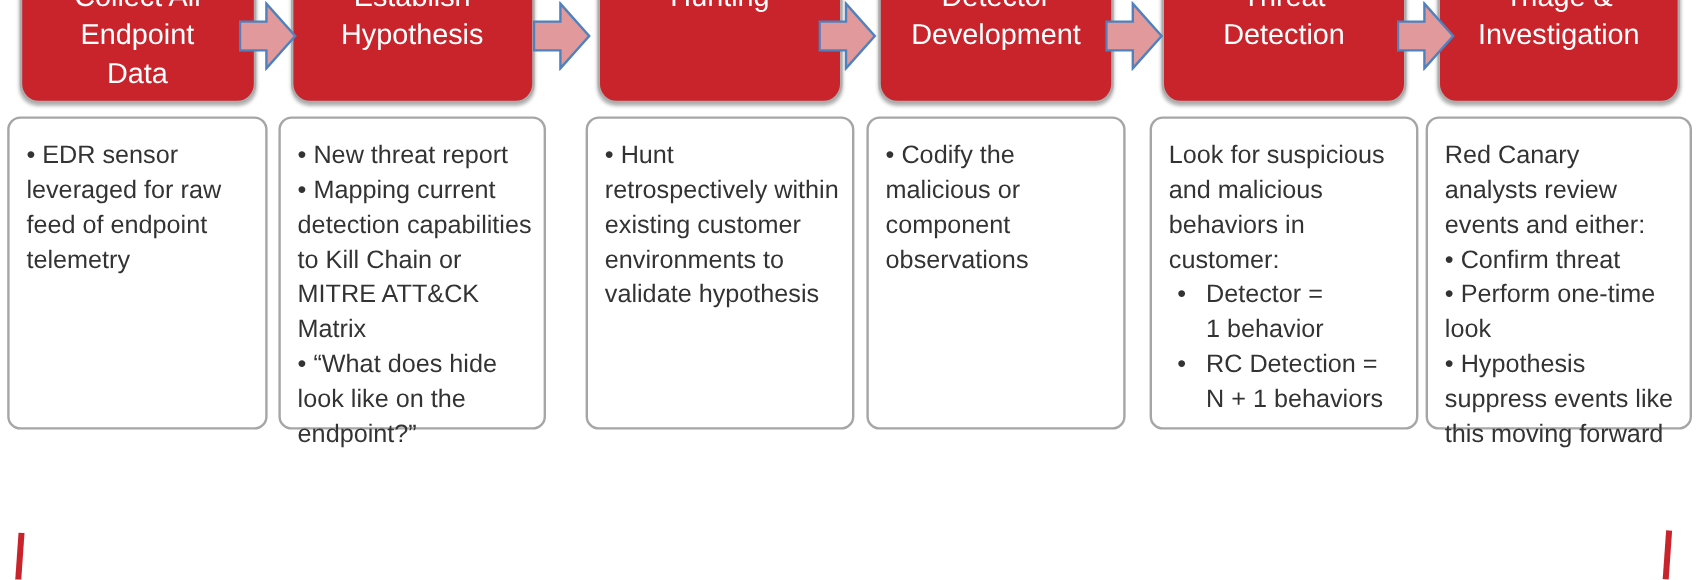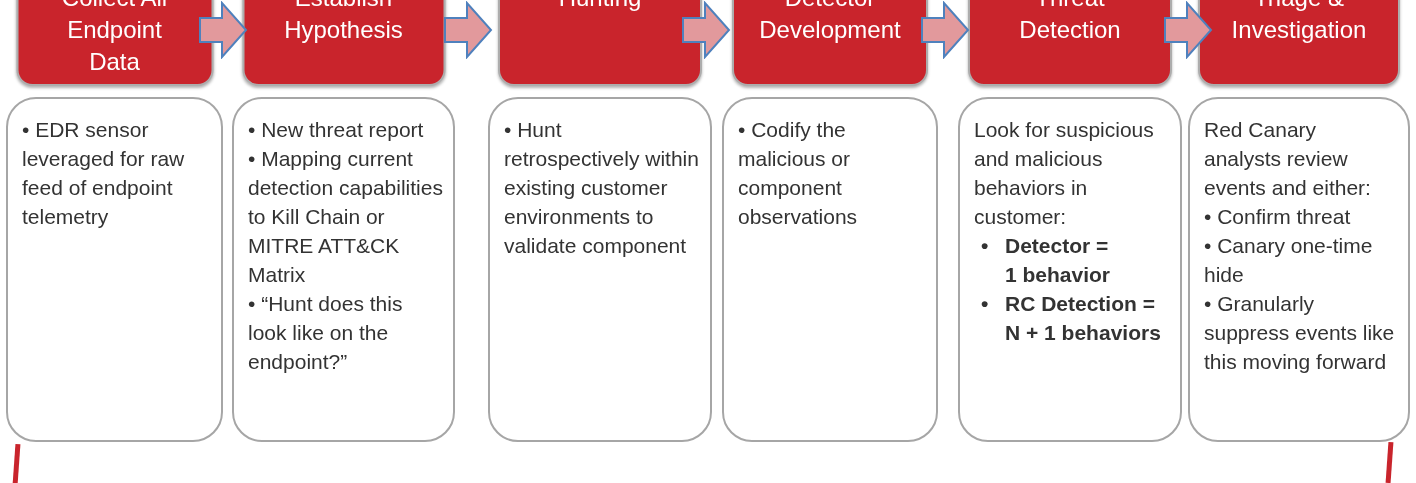--- a/index.html
+++ b/index.html
@@ -47,36 +47,35 @@
     display: block;
     white-space: pre-line;
   }
 
   
   .bod {
     position: absolute;
     top: 97px;
     left: 0;
     width: 100%;
-    height: 345px;
+    height: 261px;
     box-sizing: border-box;
     background: #ffffff;
     border: 2px solid var(--box-border, #a6a6a6);
-    border-radius: 30px;
+    border-radius: 11px;
     padding: 16px 10px 10px 14px;
     font-size: 21px;
     line-height: 29px;
     color: var(--body-text, #333333);
   }
   .seg { white-space: pre-line; }
   .seg.bullet::before { content: "\2022  "; }
   .seg.ibullet {
     position: relative;
     padding-left: 31px;
-    font-weight: bold;
   }
   .seg.ibullet::before {
     content: "\2022";
     position: absolute;
     left: 7px;
   }
 
   
   .arrow {
     position: absolute;
@@ -123,30 +122,30 @@
   </div>
 
   <div class="stage c2">
     <div class="hdr">
       <span class="title">Establish
 Hypothesis</span>
     </div>
     <div class="bod">
       <div class="seg bullet">New threat report</div>
       <div class="seg bullet">Mapping current detection capabilities to Kill Chain or MITRE ATT&amp;CK Matrix</div>
-      <div class="seg bullet">“Hunt does this look like on the endpoint?”</div>
+      <div class="seg bullet">“What does hide look like on the endpoint?”</div>
     </div>
   </div>
 
   <div class="stage c3">
     <div class="hdr">
       <span class="title">Hunting</span>
     </div>
     <div class="bod">
-      <div class="seg bullet">Hunt retrospectively within existing customer environments to validate component</div>
+      <div class="seg bullet">Hunt retrospectively within existing customer environments to validate hypothesis</div>
     </div>
   </div>
 
   <div class="stage c4">
     <div class="hdr">
       <span class="title">Detector
 Development</span>
     </div>
     <div class="bod">
       <div class="seg bullet">Codify the malicious or component observations</div>
@@ -168,22 +167,22 @@
   </div>
 
   <div class="stage c6">
     <div class="hdr">
       <span class="title">Triage &amp;
 Investigation</span>
     </div>
     <div class="bod">
       <div class="seg">Red Canary analysts review events and either:</div>
       <div class="seg bullet">Confirm threat</div>
-      <div class="seg bullet">Canary one-time hide</div>
-      <div class="seg bullet">Granularly suppress events like this moving forward</div>
+      <div class="seg bullet">Perform one-time look</div>
+      <div class="seg bullet">Hypothesis suppress events like this moving forward</div>
     </div>
   </div>
 
   <svg class="arrow a1" viewBox="0 0 49 58">
       <polygon points="1,17 23,17 23,2 47,29 23,56 23,41 1,41"></polygon>
     </svg>
   <svg class="arrow a2" viewBox="0 0 49 58">
       <polygon points="1,17 23,17 23,2 47,29 23,56 23,41 1,41"></polygon>
     </svg>
   <svg class="arrow a3" viewBox="0 0 49 58">

